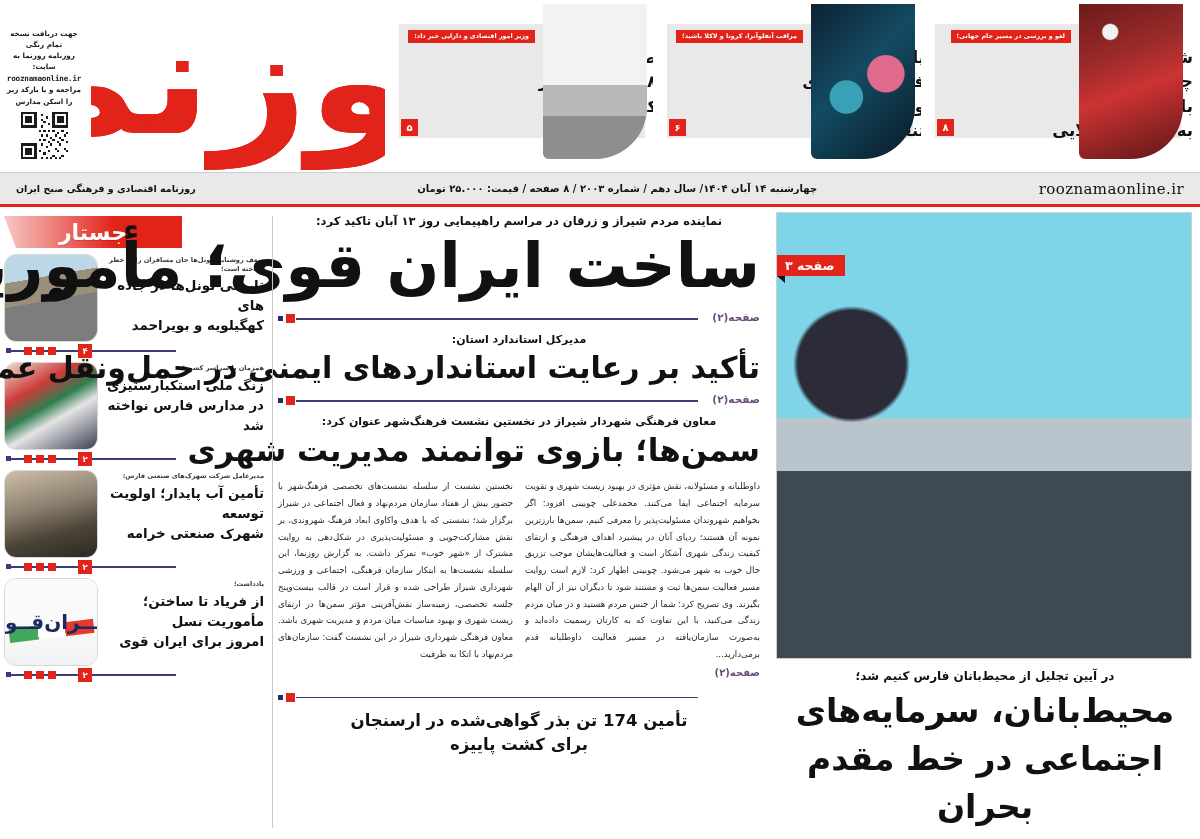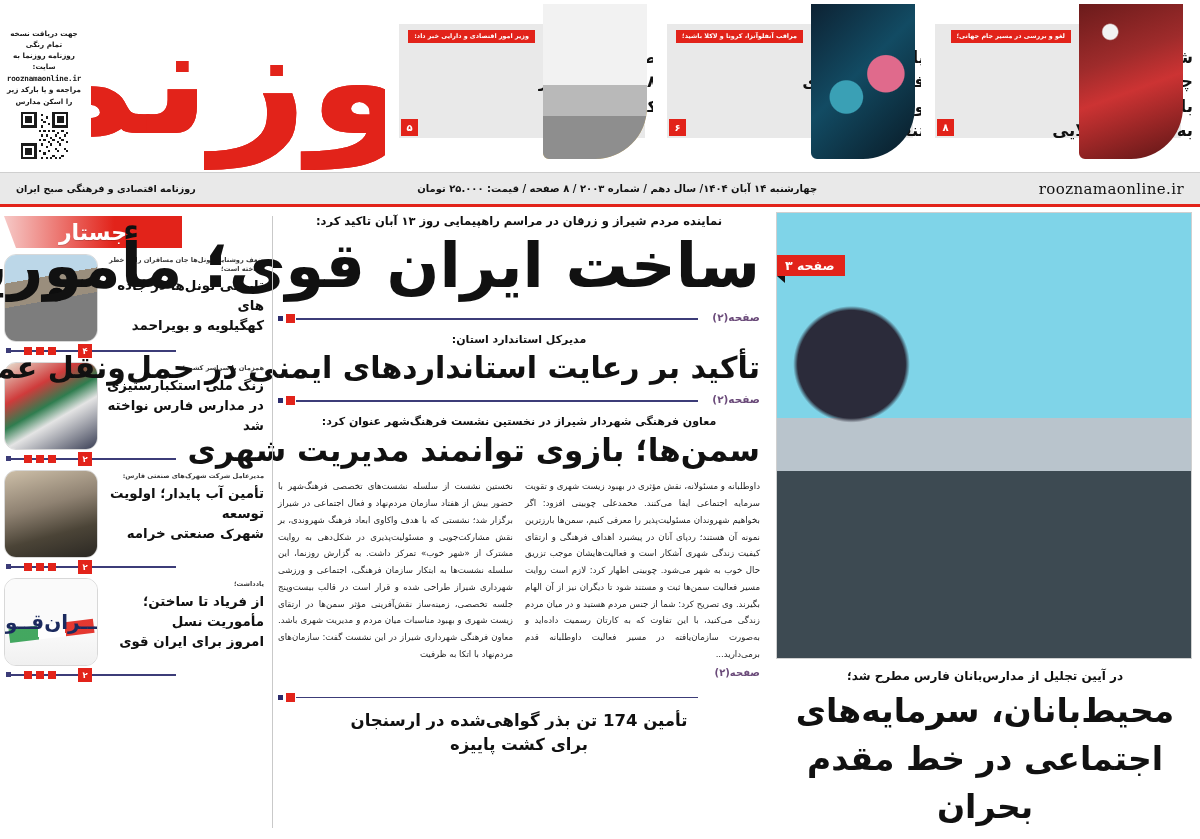--- a/index.html
+++ b/index.html
@@ -446,19 +446,19 @@
         <div class="bottom-headline" style="white-space:pre-line">تأمین 174 تن بذر گواهی‌شده  در ارسنجان
 برای کشت پاییزه</div>
       </div>
     </div>
 
     <div class="leftpkg">
       <div class="photo-frame">
         <div class="page3-badge">صفحه ۳</div>
         <div class="ph ph-main"></div>
       </div>
-      <div class="lp-kicker">در آیین تجلیل از مدارس‌بانان فارس مطرح شد؛</div>
+      <div class="lp-kicker">در آیین تجلیل از محیط‌بانان فارس کنیم شد؛</div>
       <div class="lp-headline" style="white-space:pre-line">محیط‌بانان، سرمایه‌های
 اجتماعی در خط مقدم بحران</div>
     </div>
 
   </div>
 </div>
 
 </body></html>

